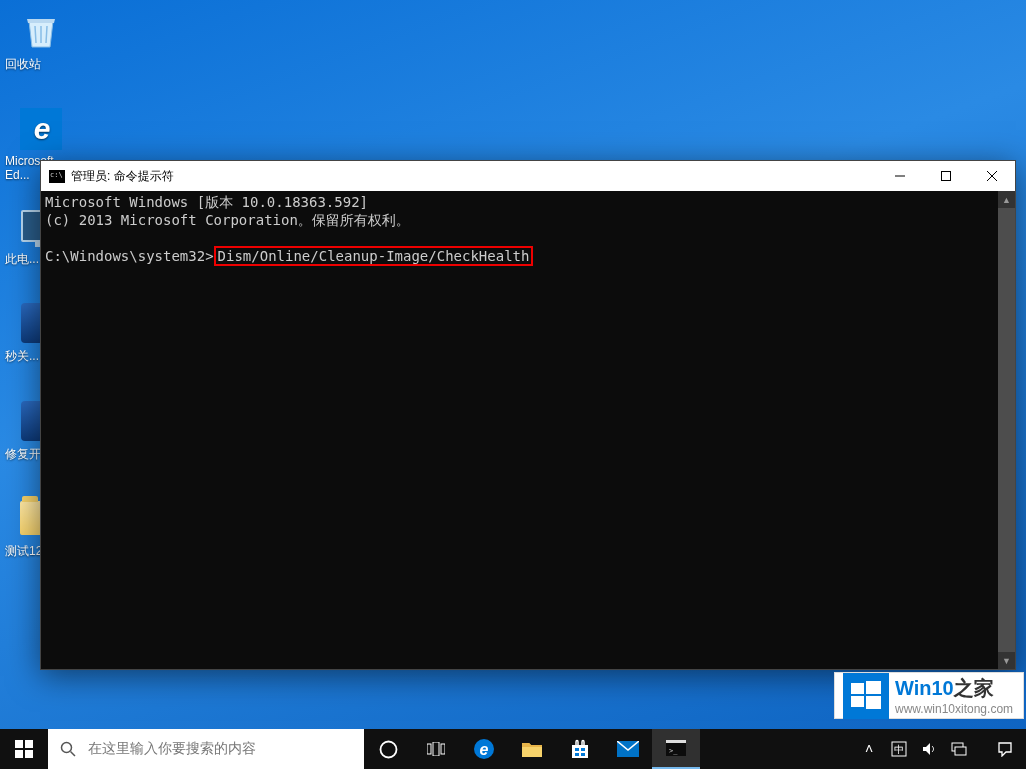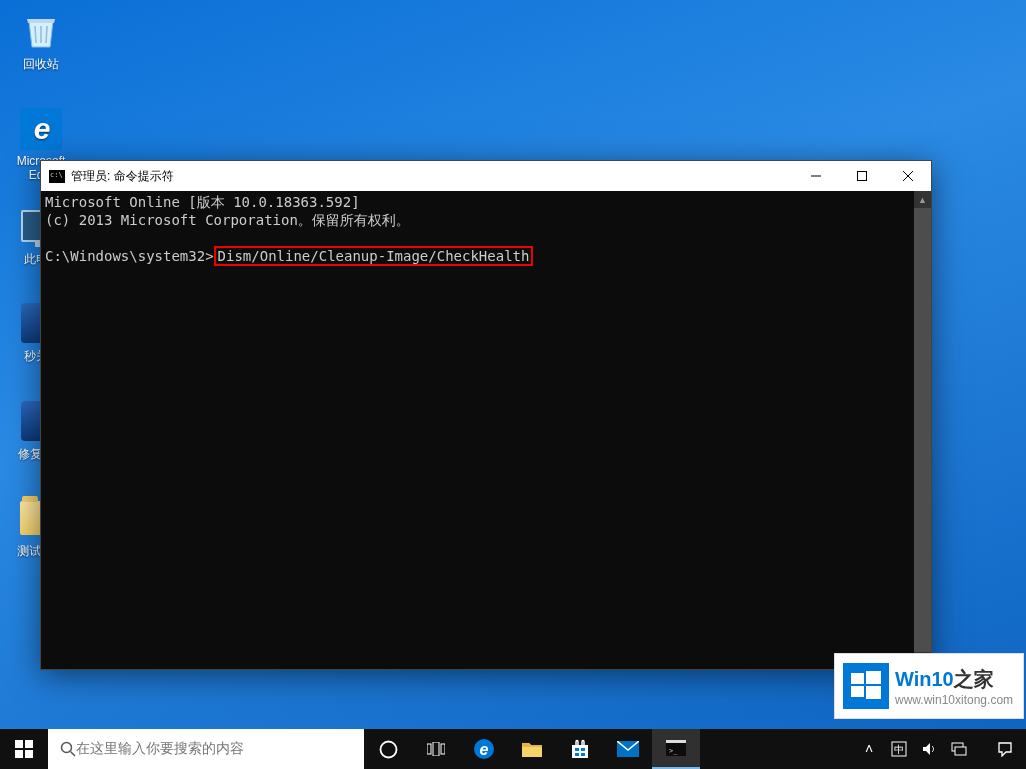--- a/index.html
+++ b/index.html
@@ -1,66 +1,66 @@
 <!DOCTYPE html>
 <html><head>
 <meta charset="utf-8">
 <style>
   * { margin:0; padding:0; box-sizing:border-box; }
   html,body { width:1026px; height:769px; overflow:hidden; font-family:"Microsoft YaHei","Segoe UI",sans-serif; }
   body { background:linear-gradient(160deg,#0a6fd6 0%,#2a8ae4 40%,#0d62c0 100%); position:relative; }
 
   
-  .desktop-icon { position:absolute; width:72px; text-align:center; color:#fff; font-size:12px; text-shadow:0 1px 2px rgba(0,0,0,.6); }
+  .desktop-icon { position:absolute; width:72px; color:#fff; font-size:12px; text-shadow:0 1px 2px rgba(0,0,0,.6); }
   .desktop-icon .ic { width:42px; height:42px; margin:0 auto 4px; display:flex; align-items:center; justify-content:center; }
   .di-recycle { left:5px; top:10px; }
   .di-edge    { left:5px; top:108px; }
   .di-pc      { left:5px; top:205px; }
   .di-sec     { left:5px; top:302px; }
   .di-repair  { left:5px; top:400px; }
   .di-test    { left:5px; top:497px; }
 
   .recycle-svg { width:40px; height:40px; }
   .edge-box { width:42px; height:42px; background:#0078d7; display:flex; align-items:center; justify-content:center; }
   .edge-box span { color:#fff; font-size:30px; font-weight:bold; font-family:"Segoe UI",sans-serif; font-style:italic; letter-spacing:-2px; }
   .folder-ic { width:42px; height:34px; background:linear-gradient(#ffe9a6,#f7d36b); border-radius:2px; position:relative; }
   .folder-ic:before{content:"";position:absolute;top:-5px;left:2px;width:16px;height:6px;background:#f7d36b;border-radius:2px 2px 0 0;}
   .pc-ic { width:40px; height:32px; border:2px solid #b9d8f0; border-radius:2px; background:#2a5d8a; position:relative; }
   .pc-ic:after{content:"";position:absolute;bottom:-7px;left:12px;width:14px;height:5px;background:#b9d8f0;}
   .blue-ic { width:40px; height:40px; background:linear-gradient(#2a6ac0,#0d3a7a); border-radius:4px; }
 
   
-  .cmd-window { position:absolute; left:40px; top:160px; width:892px; height:510px; background:#ec4899; box-shadow:0 6px 30px rgba(0,0,0,.5); border:1px solid #444; }
+  .cmd-window { position:absolute; left:40px; top:160px; width:976px; height:510px; background:#ec4899; box-shadow:0 6px 30px rgba(0,0,0,.5); border:1px solid #444; }
   .cmd-titlebar { height:30px; background:#fff; display:flex; align-items:center; color:#000; font-size:12px; }
   .cmd-ico { width:16px; height:13px; background:#000; margin:0 6px 0 8px; position:relative; }
   .cmd-ico:after{content:"c:\\";color:#ccc;font-size:7px;position:absolute;left:1px;top:1px;font-family:Consolas,monospace;}
   .cmd-titlebar .ttl { flex:1; }
   .win-btn { width:46px; height:30px; display:flex; align-items:center; justify-content:center; color:#000; font-family:"Segoe UI",sans-serif; }
   .cmd-body { position:absolute; left:0; top:30px; right:17px; bottom:0; background:#0c0c0c; color:#ccc; font-family:Consolas,"SimSun",monospace; font-size:14px; line-height:18px; padding:2px 4px; white-space:pre; }
   .cmd-scroll { position:absolute; right:0; top:30px; width:17px; bottom:0; background:#0c0c0c; }
   .cmd-scroll .sbtn{height:17px;background:#333;color:#999;display:flex;align-items:center;justify-content:center;font-size:9px;}
   .cmd-scroll .track{position:absolute;top:17px;bottom:17px;left:0;right:0;background:#1a1a1a;}
   .cmd-scroll .thumb{position:absolute;top:0;left:0;right:0;height:100%;background:#4d4d4d;}
   .cmd-scroll .sbtn.bottom{position:absolute;bottom:0;left:0;right:0;}
   .red-hl { border:2px solid #e00; padding:0 2px; color:#ccc; }
   .prompt-line{display:inline;margin-top:20px;}
 
   
-  .watermark { position:absolute; right:2px; bottom:50px; width:190px; height:66px; background:#fff; display:flex; align-items:center; padding-left:8px; gap:6px; border:1px solid #ddd;}
+  .watermark { position:absolute; right:2px; bottom:50px; width:190px; height:47px; background:#fff; display:flex; align-items:center; padding-left:8px; gap:6px; border:1px solid #ddd;}
   .wm-txt { display:flex; flex-direction:column; }
   .wm-t1 { font-size:20px; color:#333; font-weight:600;}
   .wm-t1 b{color:#0078d7;font-weight:700;}
   .wm-t2 { font-size:12px; color:#888; }
 
   
   .taskbar { position:absolute; left:0; right:0; bottom:0; height:40px; background:#101010; display:flex; align-items:stretch; }
   .tb-btn { width:48px; display:flex; align-items:center; justify-content:center; color:#fff; }
   .start-ic{display:grid;grid-template-columns:1fr 1fr;grid-template-rows:1fr 1fr;gap:2px;width:18px;height:18px;}
   .start-ic div{background:#fff;}
-  .search-box { flex:0 0 316px; background:#fff; display:flex; align-items:center; padding:0 12px; color:#666; }
+  .search-box { flex:0 0 316px; background:#fff; display:flex; align-items:center; padding:0 12px; gap:12px; color:#666; }
   .search-box .sico{width:16px;height:16px;}
   .search-box .stxt{font-size:14px;color:#777;}
   .task-icons { display:flex; }
   .task-icons .tb-btn.active { border-bottom:2px solid #76b9ed; background:#303030; }
   .tray { margin-left:auto; display:flex; align-items:center; }
   .tray .tb-btn{width:30px;font-size:14px;}
   .clock { color:#fff; font-size:12px; line-height:14px; text-align:center; padding:0 8px; display:flex; flex-direction:column; justify-content:center; }
   .show-desktop{width:6px;border-left:1px solid #444;}
 
   svg { display:block; }
@@ -130,21 +130,21 @@
           <rect x="0.5" y="0.5" width="9" height="9" fill="none" stroke="#000" stroke-width="1"></rect>
         </svg>
       </div>
     <div class="win-btn close">
         <svg width="10" height="10">
           <line x1="0" y1="0" x2="10" y2="10" stroke="#000" stroke-width="1"></line>
           <line x1="10" y1="0" x2="0" y2="10" stroke="#000" stroke-width="1"></line>
         </svg>
       </div>
   </div>
-  <div class="cmd-body"><span>Microsoft Online [版本 10.0.18363.592]</span>
+  <div class="cmd-body"><span>Microsoft Windows [版本 10.0.18363.592]</span>
 <span>(c) 2013 Microsoft Corporation。保留所有权利。</span>
 
 <span class="prompt-line"><span>C:\Windows\system32&gt;</span><span class="red-hl">Dism/Online/Cleanup-Image/CheckHealth</span></span></div>
   <div class="cmd-scroll">
     <div class="sbtn">▲</div>
     <div class="track">
         <div class="thumb"></div>
       </div>
     <div class="sbtn bottom">▼</div>
   </div>

